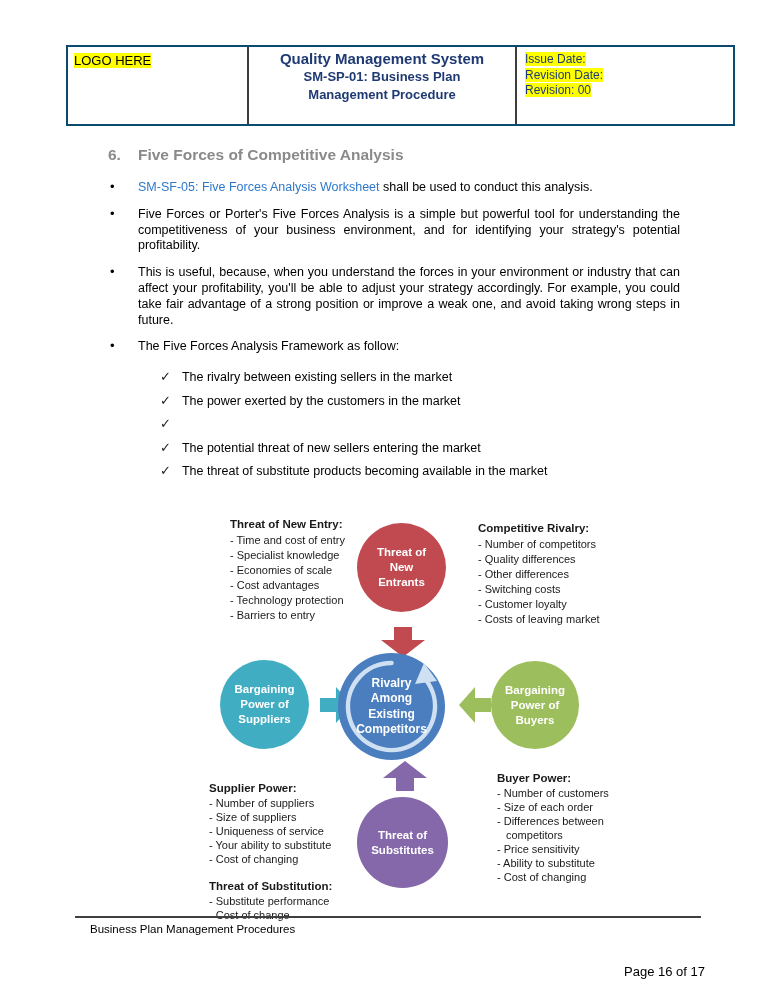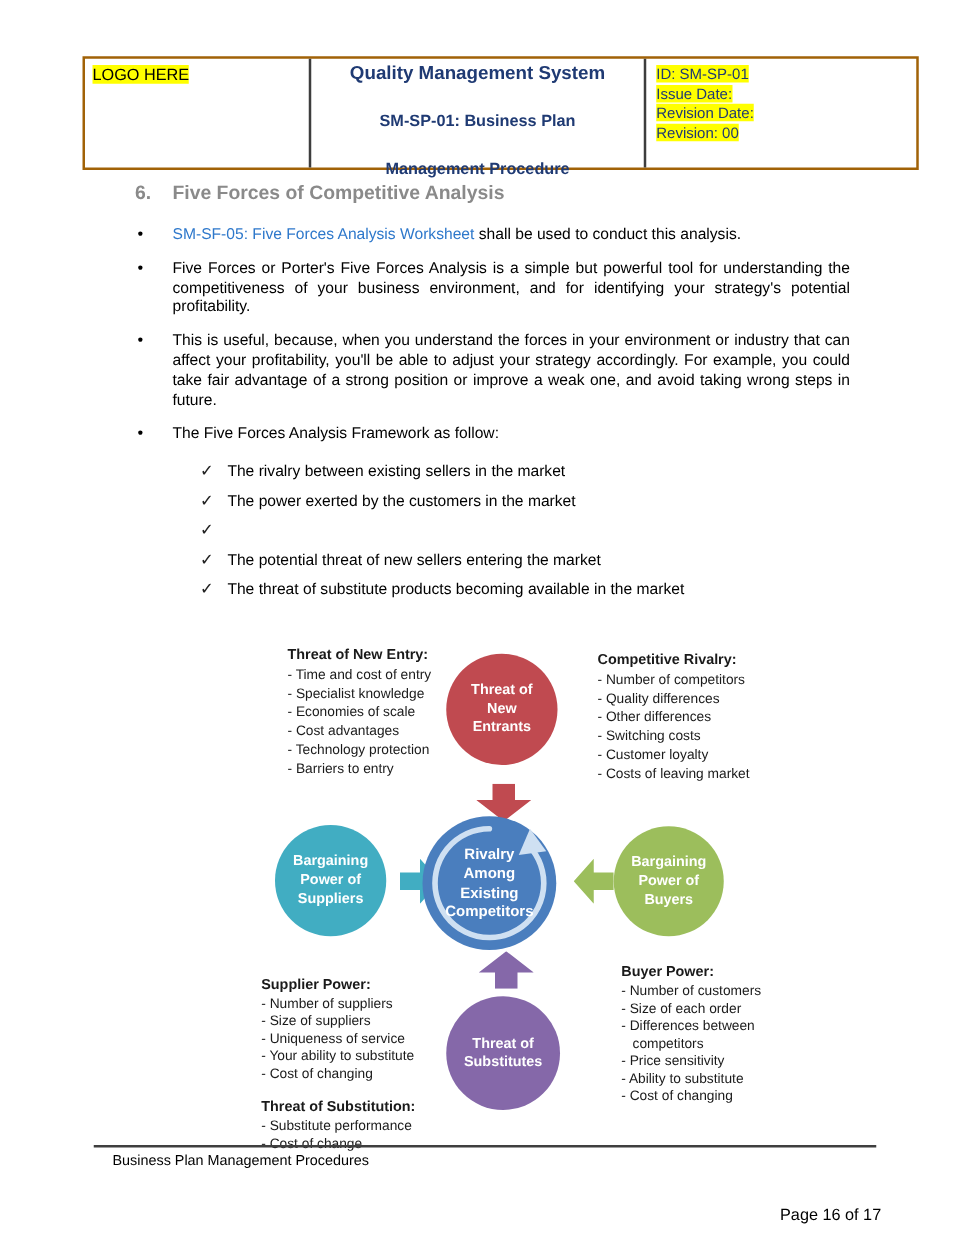--- a/index.html
+++ b/index.html
@@ -4,32 +4,32 @@
 <style>
   * { margin:0; padding:0; box-sizing:border-box; }
   html,body { background:#e9e9e9; }
   .page {
     position:relative; width:772px; height:1000px; margin:0 auto;
     background:#ffffff; font-family:"Liberation Sans", sans-serif; color:#000;
     overflow:hidden;
   }
   
   .header-table {
-    position:absolute; left:66px; top:45px; width:669px; height:91px;
-    display:flex; border:2px solid #a16207; background:#fff;
+    position:absolute; left:66px; top:45px; width:669px; height:81px;
+    display:flex; border:2px solid #0c4a6e; background:#fff;
   }
   .cell { height:100%; }
   .cell-logo { width:179px; padding:4px 6px; }
   .cell-title {
     width:270px; border-left:2px solid #3d3d3d; border-right:2px solid #3d3d3d;
     display:flex; flex-direction:column; justify-content:flex-start; align-items:center;
     text-align:center; color:#1f3a73; font-weight:bold; padding:2px 4px;
   }
   .title-l1 { font-size:15px; line-height:19px; }
-  .title-l2, .title-l3 { font-size:13px; line-height:18px;margin-top:20px; }
+  .title-l2, .title-l3 { font-size:13px; line-height:18px; }
   .cell-info { flex:1; padding:5px 8px; font-size:12px; line-height:15.5px; color:#1f3a73; }
   .hl { background:#ffff00; }
   .logo-text { font-size:13px; color:#000; }
   
   .content { position:absolute; left:108px; top:146px; width:572px; }
   .sec-heading {
     display:flex; gap:17px; color:#8a8a8a; font-weight:bold; font-size:15.5px;
     margin-bottom:16px;
   }
   .bullet { position:relative; padding-left:30px; font-size:12.5px; line-height:15.8px;
@@ -78,21 +78,20 @@
   <div class="header-table">
     <div class="cell cell-logo">
       <span class="hl logo-text">LOGO HERE</span>
     </div>
     <div class="cell cell-title">
       <div class="title-l1">Quality Management System</div>
       <div class="title-l2">SM-SP-01: Business Plan</div>
       <div class="title-l3">Management Procedure</div>
     </div>
     <div class="cell cell-info">
-      <div><span class="hl">ID: SM-SP-01</span></div>
       <div><span class="hl">Issue Date:</span></div>
       <div><span class="hl">Revision Date:</span></div>
       <div><span class="hl">Revision: 00</span></div>
     </div>
   </div>
 
   <div class="content">
     <div class="sec-heading">
       <span>6.</span>
       <span>Five Forces of Competitive Analysis</span>

